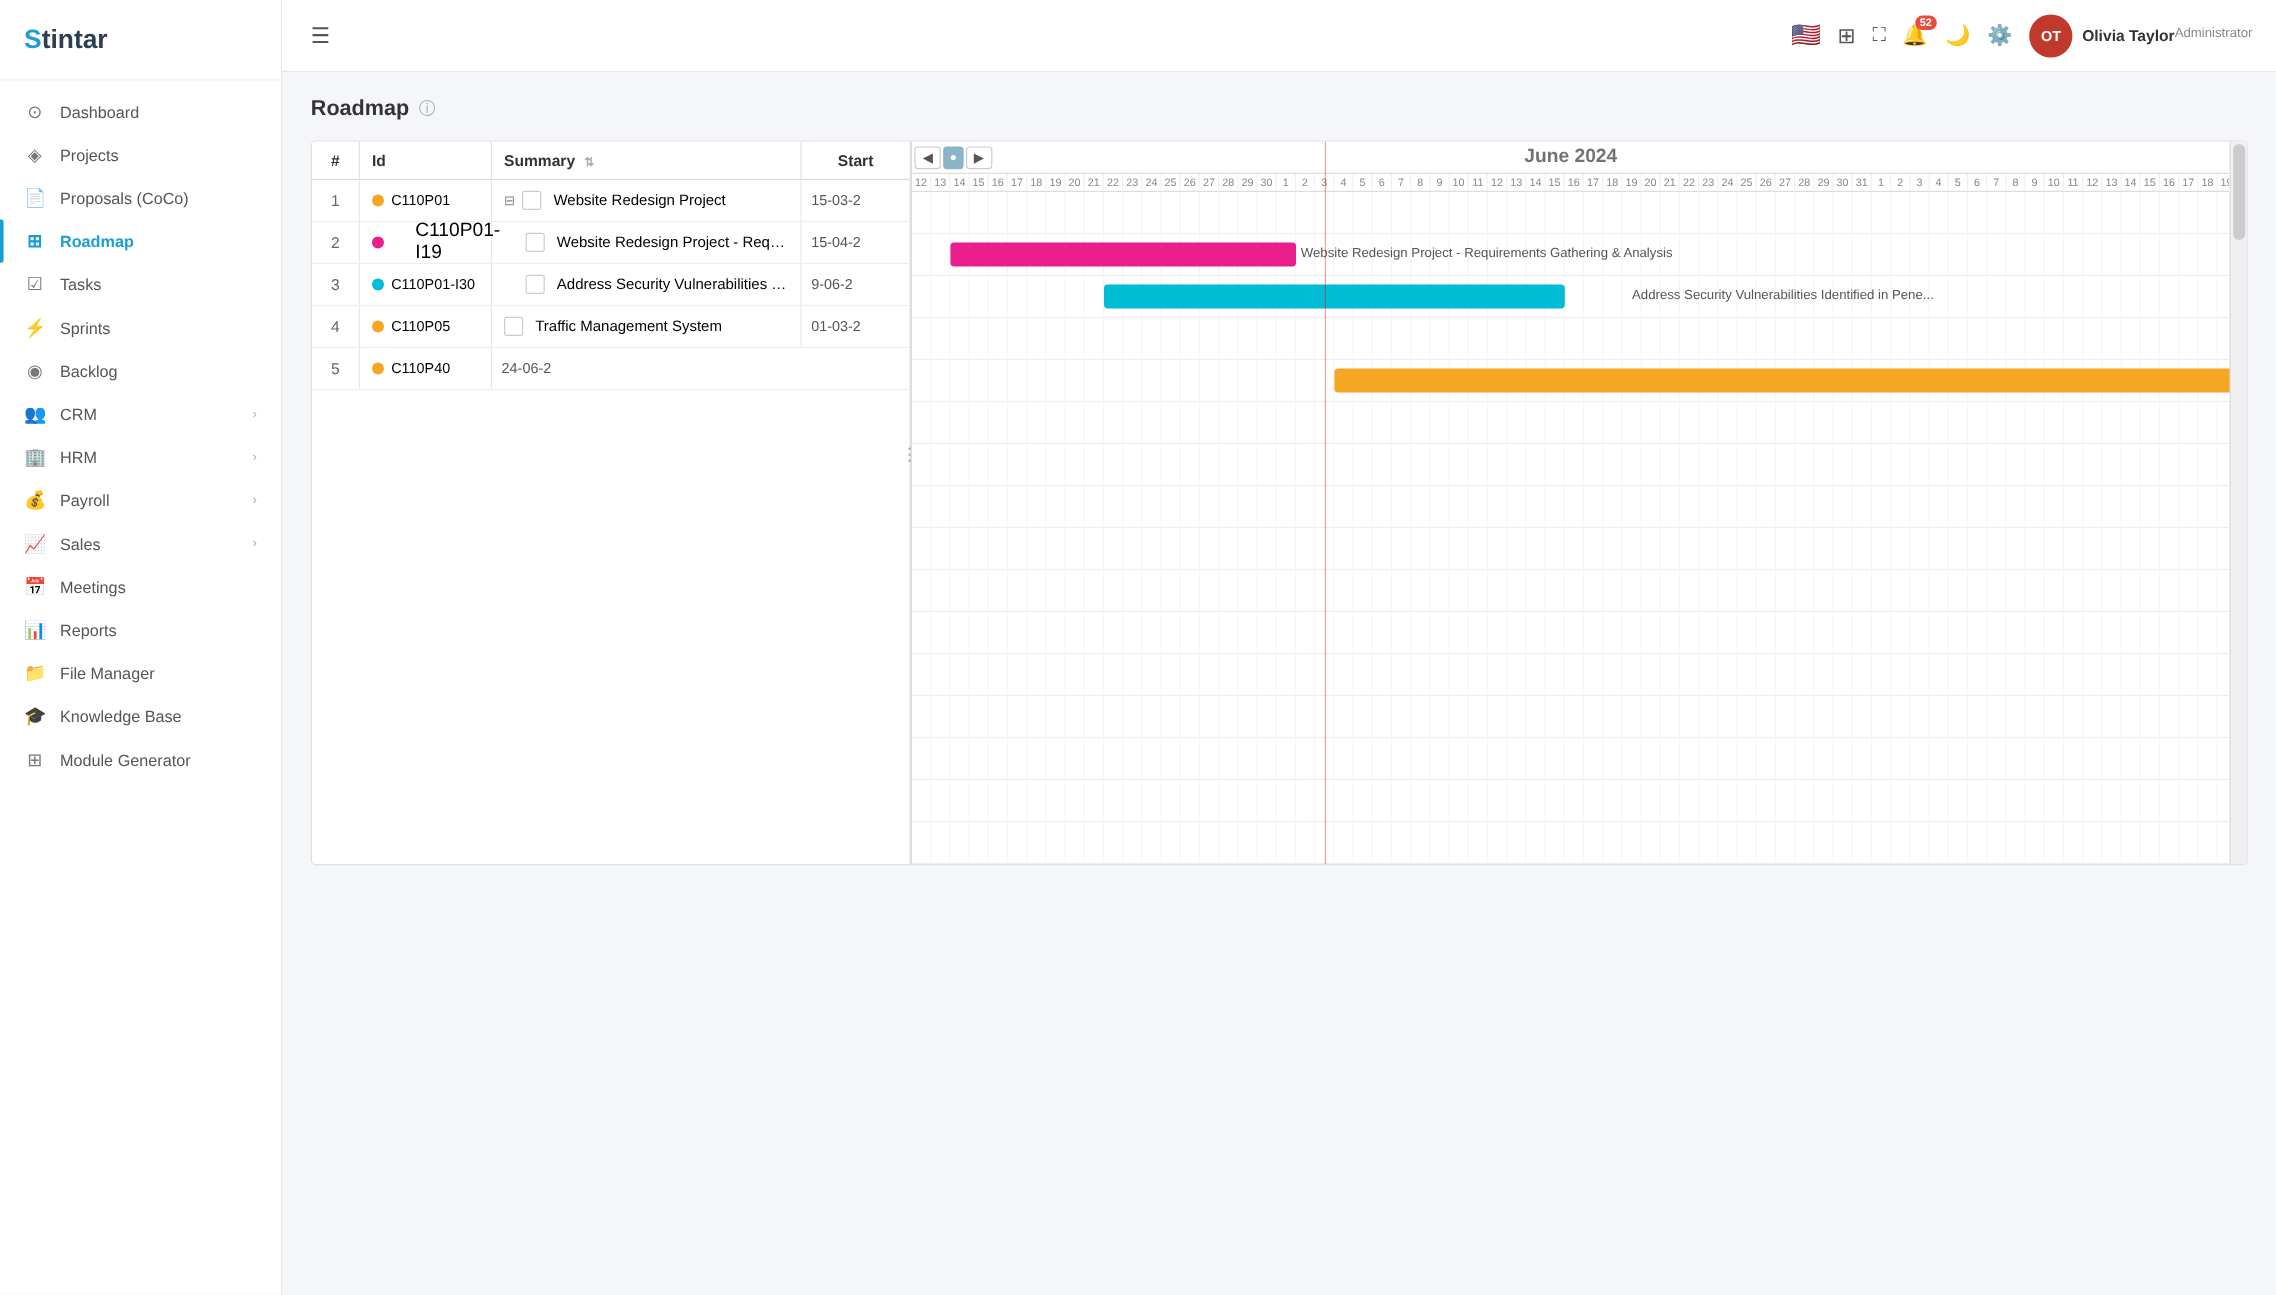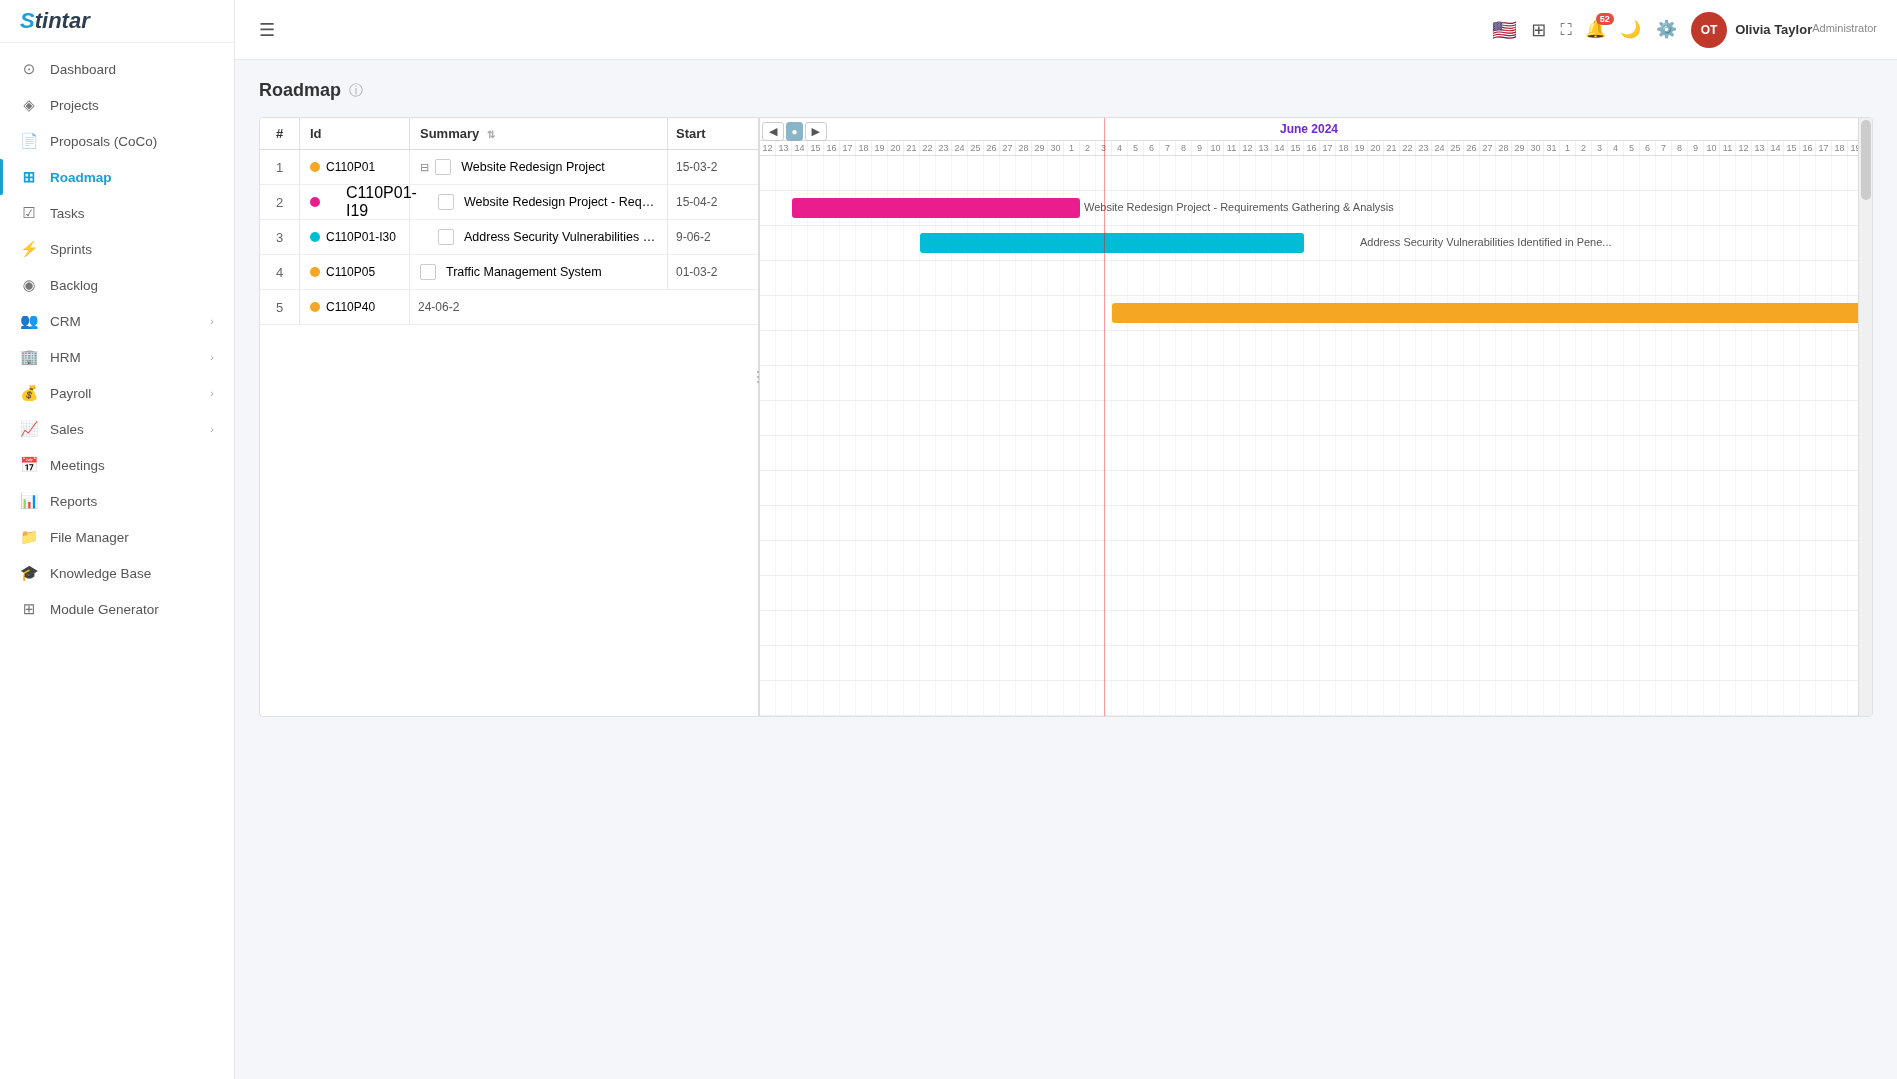--- a/index.html
+++ b/index.html
@@ -10,25 +10,24 @@
       width: 235px;
       min-width: 235px;
       background: #fff;
       border-right: 1px solid #e8e8e8;
       display: flex;
       flex-direction: column;
       height: 100vh;
       overflow-y: auto;
     }
     .sidebar-logo {
-      padding: 8px 20px;
+      padding: 20px 20px;
       border-bottom: 1px solid #f0f0f0;
       display: flex;
       align-items: center;
-      font-style: italic;
     }
     .logo-text {
       font-size: 22px;
       font-weight: 700;
       color: #1a9fd4;
     }
     .logo-s { color: #1a9fd4; }
     .sidebar-nav { padding: 8px 0; flex: 1; }
     .nav-item {
       display: flex;
@@ -154,21 +153,21 @@
       display: flex;
       background: #fff;
       border-bottom: 1px solid #ddd;
       font-weight: 600;
       color: #333;
       font-size: 13px;
     }
     .th-num { width: 40px; min-width: 40px; padding: 8px 8px; border-right: 1px solid #e0e0e0; text-align: center; }
     .th-id { width: 110px; min-width: 110px; padding: 8px 10px; border-right: 1px solid #e0e0e0; }
     .th-summary { flex: 1; padding: 8px 10px; border-right: 1px solid #e0e0e0; }
-    .th-start { width: 90px; min-width: 90px; padding: 8px 8px; }
+    .th-start { width: 90px; min-width: 90px; padding: 8px 8px; text-align: center; }
     .nav-btn {
       background: none;
       border: 1px solid #ccc;
       border-radius: 3px;
       padding: 2px 6px;
       cursor: pointer;
       font-size: 11px;
       color: #555;
     }
     .nav-btn.active-nav { background: #1a9fd4; color: #fff; border-color: #1a9fd4; }
@@ -197,23 +196,23 @@
       position: relative;
     }
     .gantt-header {
       background: #fff;
       border-bottom: 1px solid #ddd;
       position: relative;
     }
     .month-label {
       text-align: center;
       font-weight: 600;
-      font-size: 12px;
+      font-size: 16px;
       padding: 4px 0;
-      color: #6d28d9;
+      color: #737373;
       border-bottom: 1px solid #ddd;
     }
     .day-labels {
       display: flex;
     }
     .day-cell {
       min-width: 16px;
       width: 16px;
       text-align: center;
       font-size: 9px;

